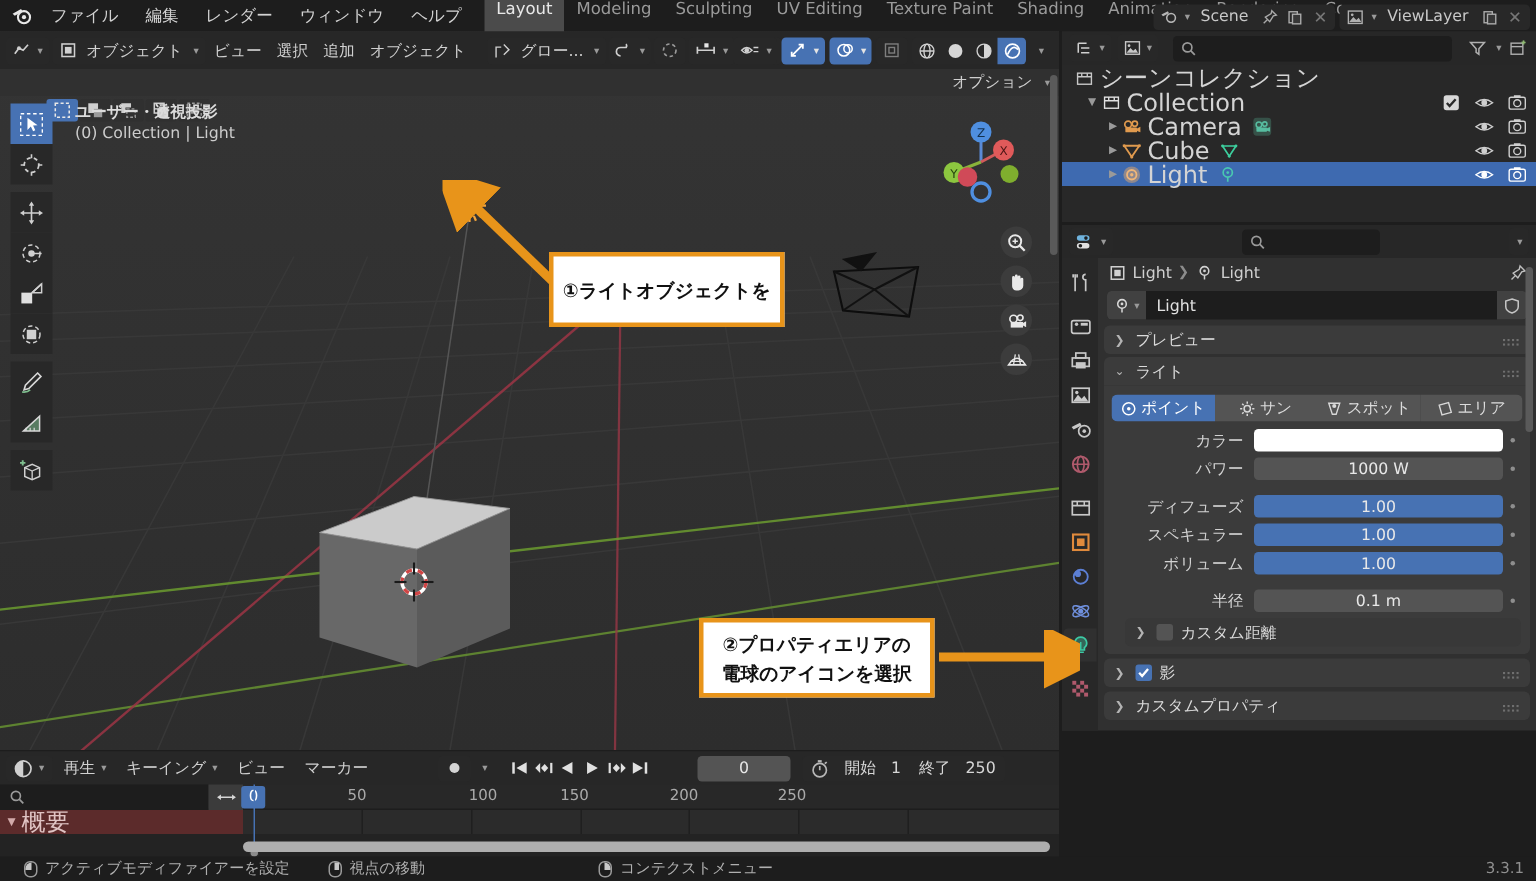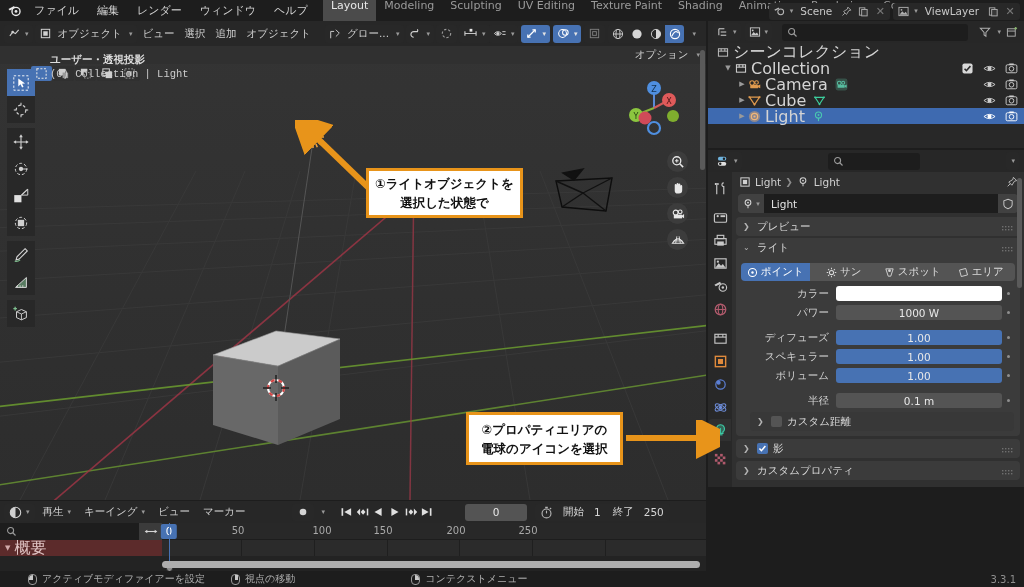--- a/index.html
+++ b/index.html
@@ -36,21 +36,21 @@
   .sep { width:6px; }
   .shade-group { display:flex; height:18px; border-radius:3px; overflow:hidden; background:#282828; }
   .shade-cell { width:19px; height:18px; display:flex; align-items:center; justify-content:center; }
   .shade-cell.active { background:#4772b3; }
   .selmode { position:absolute; left:31px; top:45px; display:flex; gap:1px; }
   .selmode-cell { width:21px; height:15px; background:#303030; border-radius:2px; display:flex; align-items:center; justify-content:center; }
   .selmode-cell.active { background:#4772b3; }
   .options-btn { position:absolute; right:6px; top:26px; height:16px; display:flex; align-items:center; color:#cfcfcf; font-size:10.5px; gap:7px; }
 
   
-  .vp-info { position:absolute; left:50px; top:32px; line-height:14px; pointer-events:none;font-family:Liberation Mono, monospace; }
+  .vp-info { position:absolute; left:50px; top:47px; line-height:14px; pointer-events:none; }
   .vp-info .l1 { font-size:10.5px; color:#dcdcdc; font-weight:bold; }
   .vp-info .l2 { font-size:10.5px; color:#cccccc;text-align:right; }
 
   
   .vp-tools { position:absolute; left:7px; top:48px; width:28px; display:flex; flex-direction:column; gap:0px; }
   .tool-btn { width:28px; height:27px; background:#282828; display:flex; align-items:center; justify-content:center; }
   .tool-btn.active { background:#4772b3; }
   .tool-gap { height:5px; }
 
   
@@ -1280,21 +1280,21 @@
       <div class="playhead" style="left:169px;top:-17px;height:46px;"></div>
       <div class="playhead-knob" style="left:166px;top:25px;"></div>
       <div class="hscroll"></div>
     </div>
   </div>
 
   <div class="vscroll" style="left:700px;top:50px;height:120px;"></div>
   <div class="vscroll" style="left:1017px;top:178px;height:110px;"></div>
 
   <div class="statusbar">
-    <div class="st-item" style="margin-left:28px;">
+    <div class="st-item" style="margin-left:16px;">
       <span class="mouse-ico l"></span>
       <span>アクティブモディファイアーを設定</span>
     </div>
     <div class="st-item" style="margin-left:26px;">
       <span class="mouse-ico m"></span>
       <span>視点の移動</span>
     </div>
     <div class="st-item" style="margin-left:116px;">
       <span class="mouse-ico r"></span>
       <span>コンテクストメニュー</span>
@@ -1306,21 +1306,20 @@
     <defs>
       <marker id="ah1" markerWidth="7" markerHeight="7" refX="1" refY="3.5" orient="auto">
         <polygon points="0,0 7,3.5 0,7" fill="#E8941A"></polygon>
       </marker>
     </defs>
     <line x1="78" y1="72" x2="20" y2="16" stroke="#E8941A" stroke-width="6" marker-end="url(#ah1)"></line>
   </svg>
   <div class="callout" style="left:366px;top:168px;width:157px;height:50px;">
     <div>
       <div>①ライトオブジェクトを</div>
-      <div>選択した状態で</div>
     </div>
   </div>
 
   <svg class="arrow-svg" style="left:620px;top:420px;width:100px;height:40px;">
     <defs>
       <marker id="ah2" markerWidth="7" markerHeight="7" refX="1" refY="3.5" orient="auto">
         <polygon points="0,0 7,3.5 0,7" fill="#E8941A"></polygon>
       </marker>
     </defs>
     <line x1="6" y1="18" x2="82" y2="18" stroke="#E8941A" stroke-width="6" marker-end="url(#ah2)"></line>

